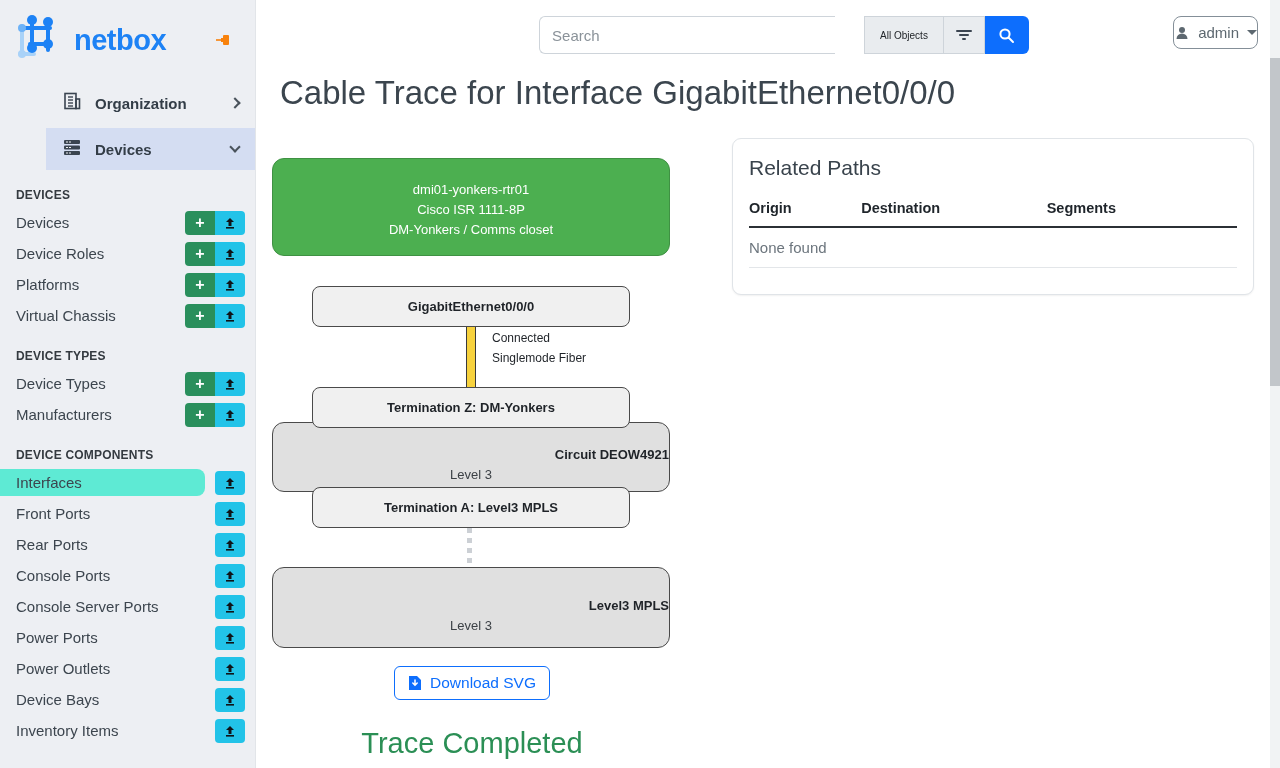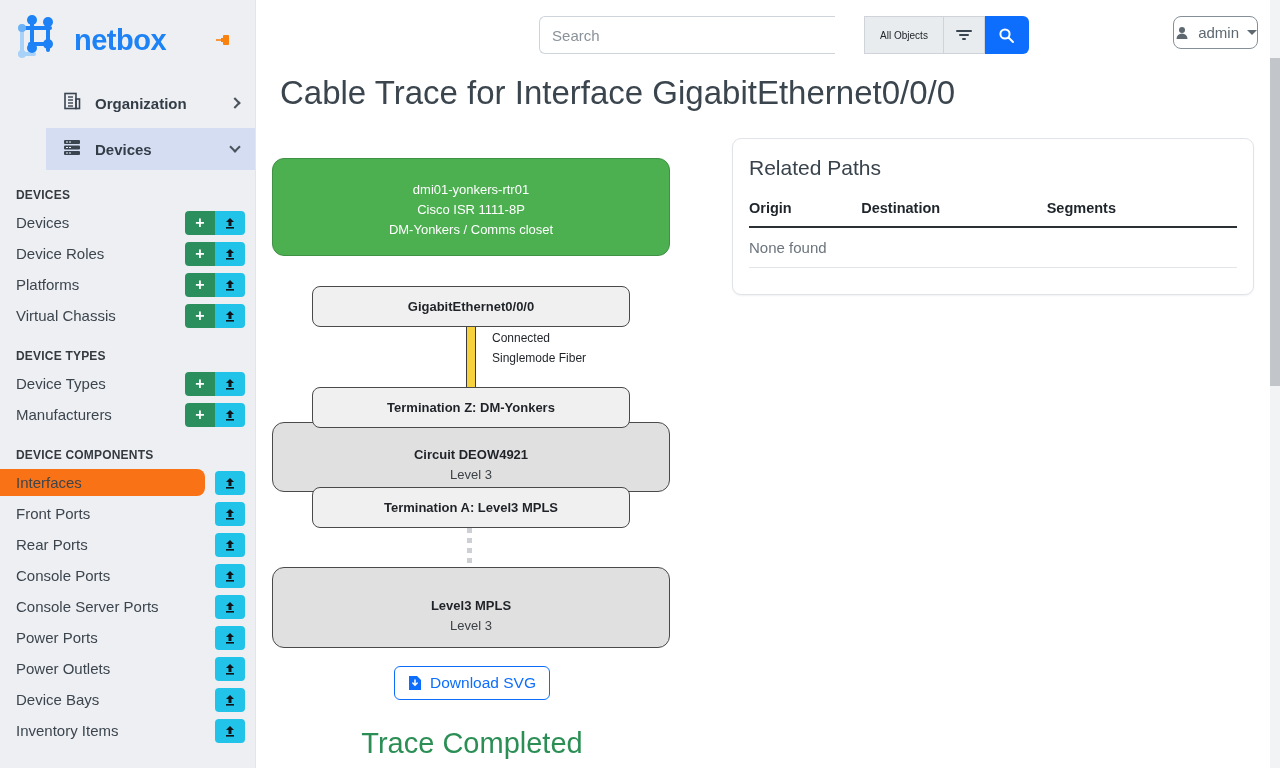--- a/index.html
+++ b/index.html
@@ -16,21 +16,21 @@
   .nav-item { display:flex; align-items:center; padding:0 16px; height:42px; gap:13px; cursor:pointer; margin-top:4px;margin-left:46px; }
   .nav-item .nav-label { flex:1; font-size:15px; font-weight:bold; color:#333d47; }
   .nav-item.active { background:#d4ddf2; }
   .chev { width:8px; height:8px; border-right:2px solid #49525b; border-bottom:2px solid #49525b; display:inline-block; }
   .chev.right { transform:rotate(-45deg); }
   .chev.down  { transform:rotate(45deg); margin-top:-4px; }
 
   .section-header { padding:18px 16px 5px; font-size:12px; font-weight:bold; color:#343a40; letter-spacing:.2px; }
   .side-item { display:flex; align-items:center; height:31px; padding-right:10px; }
   .side-item .item-label { flex:1; font-size:15px; color:#3c454e; padding:5px 6px 5px 16px; cursor:pointer; }
-  .side-item.active .item-label { background:#f97316; border-radius:0 8px 8px 0; margin-right:10px; }
+  .side-item.active .item-label { background:#5eead4; border-radius:0 8px 8px 0; margin-right:10px; }
   .btn-group { display:flex; flex-shrink:0; }
   .mini-btn { width:30px; height:24px; display:flex; align-items:center; justify-content:center; cursor:pointer; border:none; }
   .add-btn { background:#2a8f5c; border-radius:4px 0 0 4px; color:#fff; font-size:16px; font-weight:bold; line-height:1; }
   .import-btn { background:#22c3e8; border-radius:0 4px 4px 0; }
   .import-btn.solo { border-radius:4px; }
 
   
   .main { flex:1; position:relative; }
   .topbar { height:70px; display:flex; align-items:center; position:relative; }
   .search-group { display:flex; height:38px; margin:0 auto; }
@@ -52,21 +52,21 @@
   .node { position:absolute; border:1px solid #4a4a4a; text-align:center; font-size:13px; color:#1f2328; }
   .device-box { left:0; top:0; width:398px; height:98px; background:#4caf50; border-color:#3f9143; border-radius:12px; color:#fff; padding-top:21px; line-height:20px; z-index:1; }
   .device-box .node-title { font-weight:normal; }
   .small-box { left:40px; width:318px; height:41px; background:#f0f0f0; border-radius:8px; font-weight:bold; line-height:39px; z-index:3; }
   .iface-box { top:88px;margin-top:40px; }
   .termz-box { top:229px; }
   .terma-box { top:329px; }
   .big-box { left:0; width:398px; background:#e0e0e0; border-radius:12px; z-index:2; line-height:20px; }
   .circuit-box { top:264px; height:70px; padding-top:22px; }
   .pnet-box { top:409px; height:81px; padding-top:28px; }
-  .big-box .node-title { font-weight:bold; }
+  .big-box .node-title { font-weight:bold;text-align:right; }
   .node-sub { color:#3c4146; }
   .cable-line { position:absolute; left:194px; top:130px; width:10px; height:100px; background:#f7d23e; border-left:1.5px solid #3a3a3a; border-right:1.5px solid #3a3a3a; z-index:2; }
   .cable-label { position:absolute; left:220px; top:150px; font-size:12px; line-height:20px; color:#1f2328; text-align:left; z-index:2; }
   .cable-label .cbl-name { font-weight:bold; }
   .dashed-line { position:absolute; left:195px; top:370px; width:5px; height:39px; background:repeating-linear-gradient(to bottom,#ccd0d5 0 5px,transparent 5px 10px); z-index:0; }
 
   .download-row { width:400px; display:flex; justify-content:center; margin-top:19px; }
   .download-btn { display:flex; align-items:center; gap:8px; border:1px solid #0d6efd; color:#0d6efd; background:#fff; border-radius:6px; padding:7px 13px; font-size:15.5px; cursor:pointer; font-family:"Liberation Sans",sans-serif; }
   .trace-status { width:400px; text-align:center; margin-top:27px; font-size:29px; color:#2b8f55; }
 

